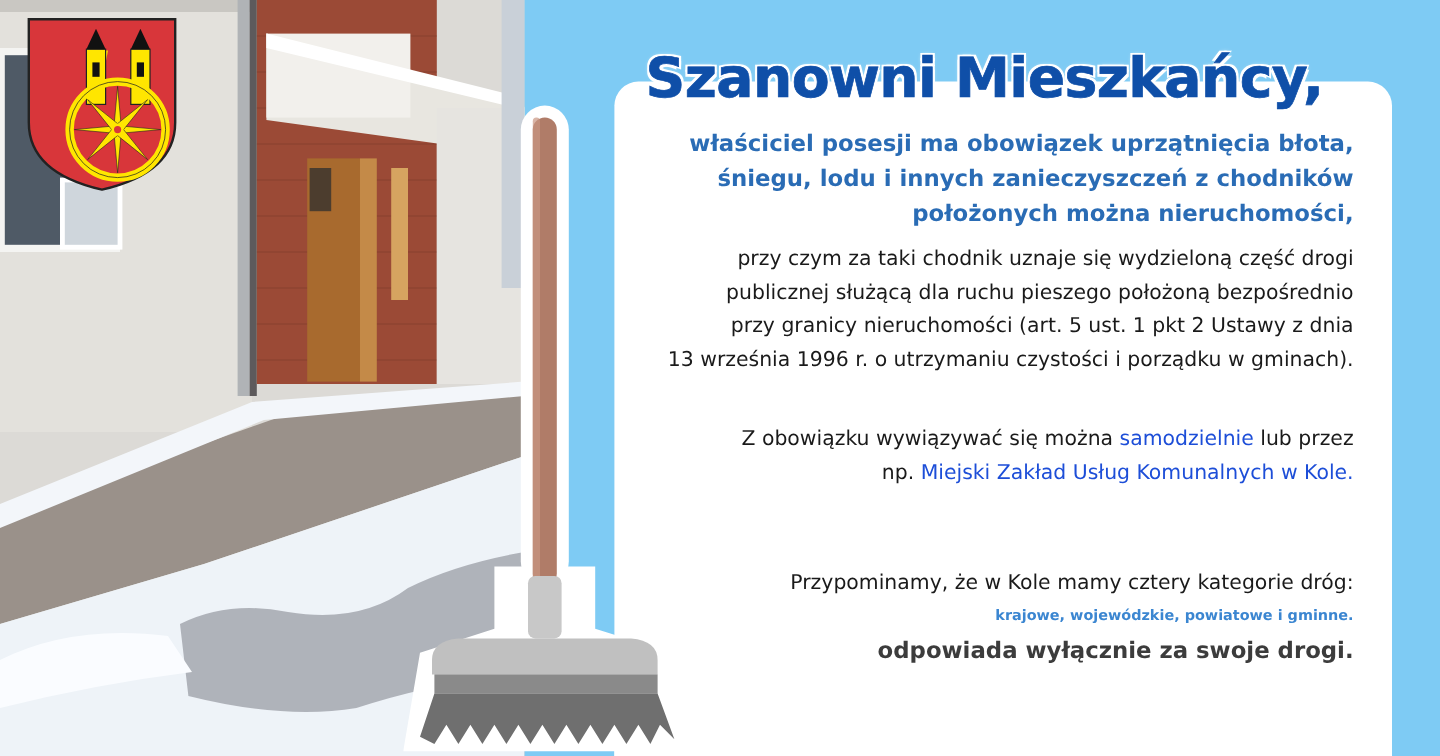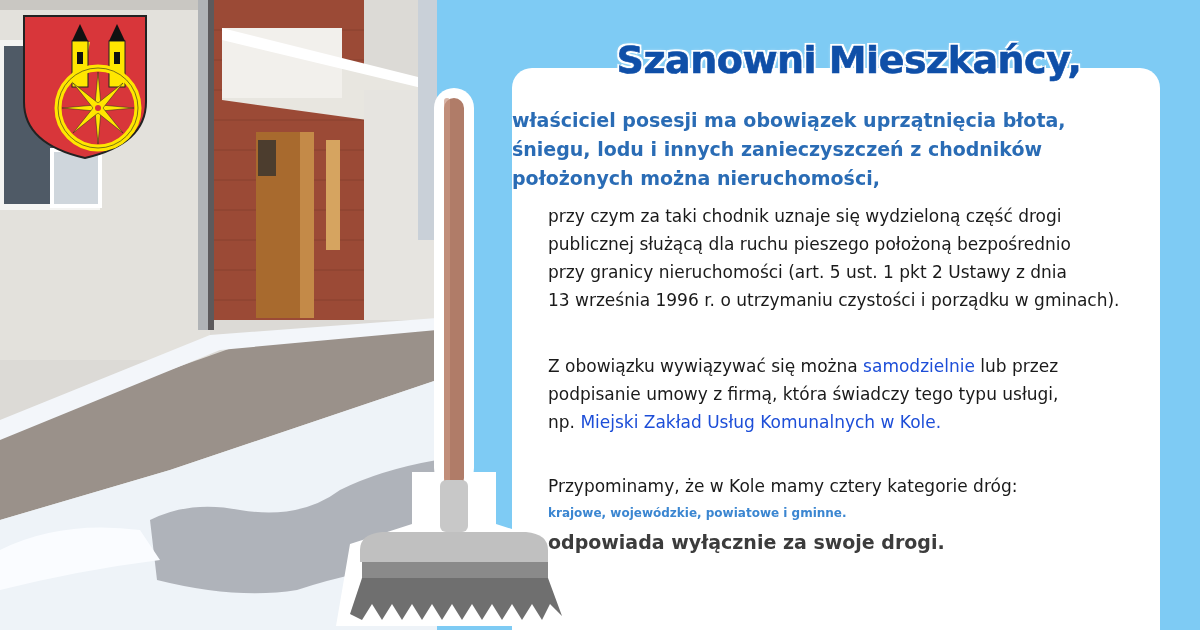--- a/index.html
+++ b/index.html
@@ -1,25 +1,25 @@
 <!DOCTYPE html>
 <html><head>
 <meta charset="utf-8">
 <style>
   html, body { margin:0; padding:0; }
   body { width:1200px; height:630px; overflow:hidden; position:relative; background:#7ecbf4; font-family:"DejaVu Sans", sans-serif; }
   .photo { position:absolute; left:0; top:0; width:437px; height:630px; overflow:hidden; background:#d8d6d2; }
   .blue-bg { position:absolute; left:437px; top:0; width:763px; height:630px; background:#7ecbf4; }
   .card { position:absolute; left:512px; top:68px; width:648px; height:562px; background:#ffffff; border-radius:20px 20px 0 0; }
   .card-bottom { position:absolute; left:512px; top:600px; width:648px; height:30px; background:#fff; border-bottom-right-radius:18px; }
-  .title { position:absolute; left:512px; top:38px; width:648px; text-align:center; font-family:"DejaVu Sans", sans-serif; font-weight:bold; font-size:38px; color:#0f4fa8; letter-spacing:-0.5px; -webkit-text-stroke:0.6px #0f4fa8; text-shadow: 0 0 4px #fff, 2px 2px 0 #fff, -2px -2px 0 #fff, 2px -2px 0 #fff, -2px 2px 0 #fff; }
+  .title { position:absolute; left:512px; top:38px; width:648px; font-family:"DejaVu Sans", sans-serif; font-weight:bold; font-size:46px; color:#0f4fa8; letter-spacing:-0.5px; -webkit-text-stroke:0.6px #0f4fa8; text-shadow: 0 0 4px #fff, 2px 2px 0 #fff, -2px -2px 0 #fff, 2px -2px 0 #fff, -2px 2px 0 #fff; }
   .title span { padding-left:26px; }
-  .text-block { position:absolute; left:512px; width:616px; text-align:left; }
+  .text-block { position:absolute; left:512px; width:616px; text-align:right; }
   .lead { top:106px; font-weight:bold; font-size:19px; line-height:29px; color:#2a6cb5; }
-  .body-p { font-size:17px; line-height:28px; color:#1a1a1a;padding-left:36px; }
+  .body-p { font-size:17px; line-height:28px; color:#1a1a1a; }
   .p1 { top:202px; }
   .p2 { top:352px; }
   .p3 { top:473px; line-height:26px; }
   .hl { color:#1d4ed8; }
   .roads { font-weight:bold; font-size:12px; color:#3b86d1; line-height:28px; }
   .closing { font-weight:bold; font-size:19px; color:#3c3c3c; line-height:31px; }
   .crest { position:absolute; left:22px; top:14px; width:126px; height:146px; }
   .broom { position:absolute; left:336px; top:84px; width:236px; height:546px; }
 </style>
 </head>
@@ -133,21 +133,20 @@
   <div>przy czym za taki chodnik uznaje się wydzieloną część drogi</div>
   <div>publicznej służącą dla ruchu pieszego położoną bezpośrednio</div>
   <div>przy granicy nieruchomości (art. 5 ust. 1 pkt  2 Ustawy z dnia</div>
   <div>13 września 1996 r. o utrzymaniu czystości i porządku w gminach).</div>
 </div>
 
 <div class="text-block body-p p2">
   <div>
     <span>Z obowiązku wywiązywać się można </span><span class="hl">samodzielnie</span><span> lub przez</span>
   </div>
-  <div>podpisanie umowy z firmą, która świadczy tego typu usługi,</div>
   <div>
     <span>np. </span><span class="hl">Miejski Zakład Usług Komunalnych w Kole.</span>
   </div>
 </div>
 
 <div class="text-block body-p p3">
   <div>Przypominamy, że w Kole mamy cztery kategorie dróg:</div>
   <div class="roads">krajowe, wojewódzkie, powiatowe i gminne.</div>
   <div class="closing">odpowiada wyłącznie za swoje drogi.</div>
 </div>

